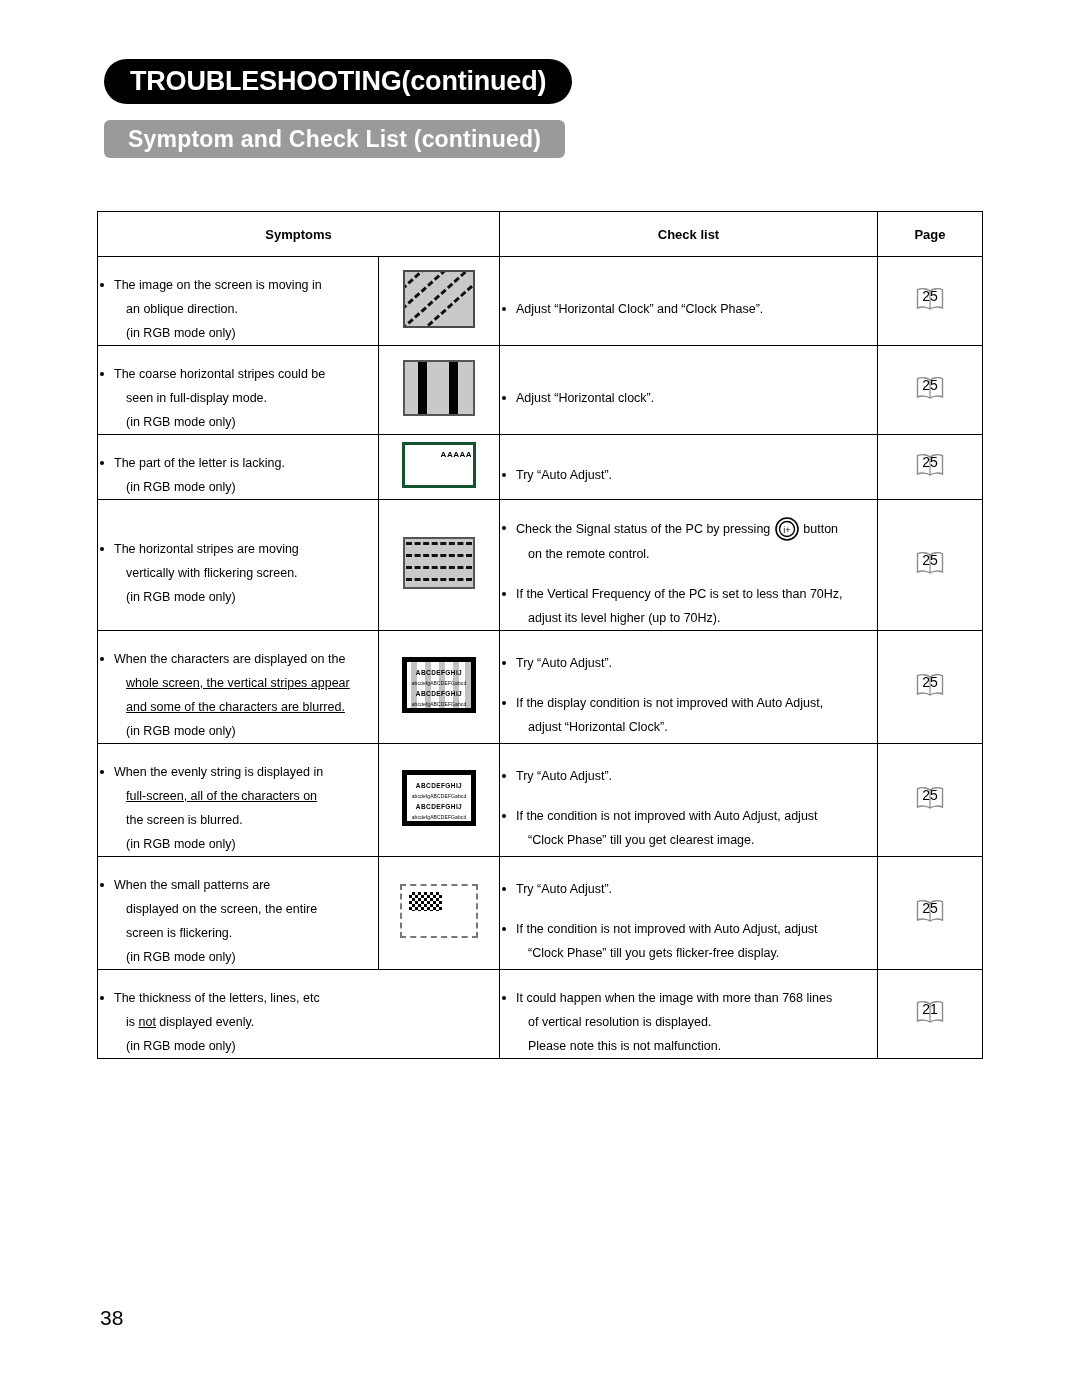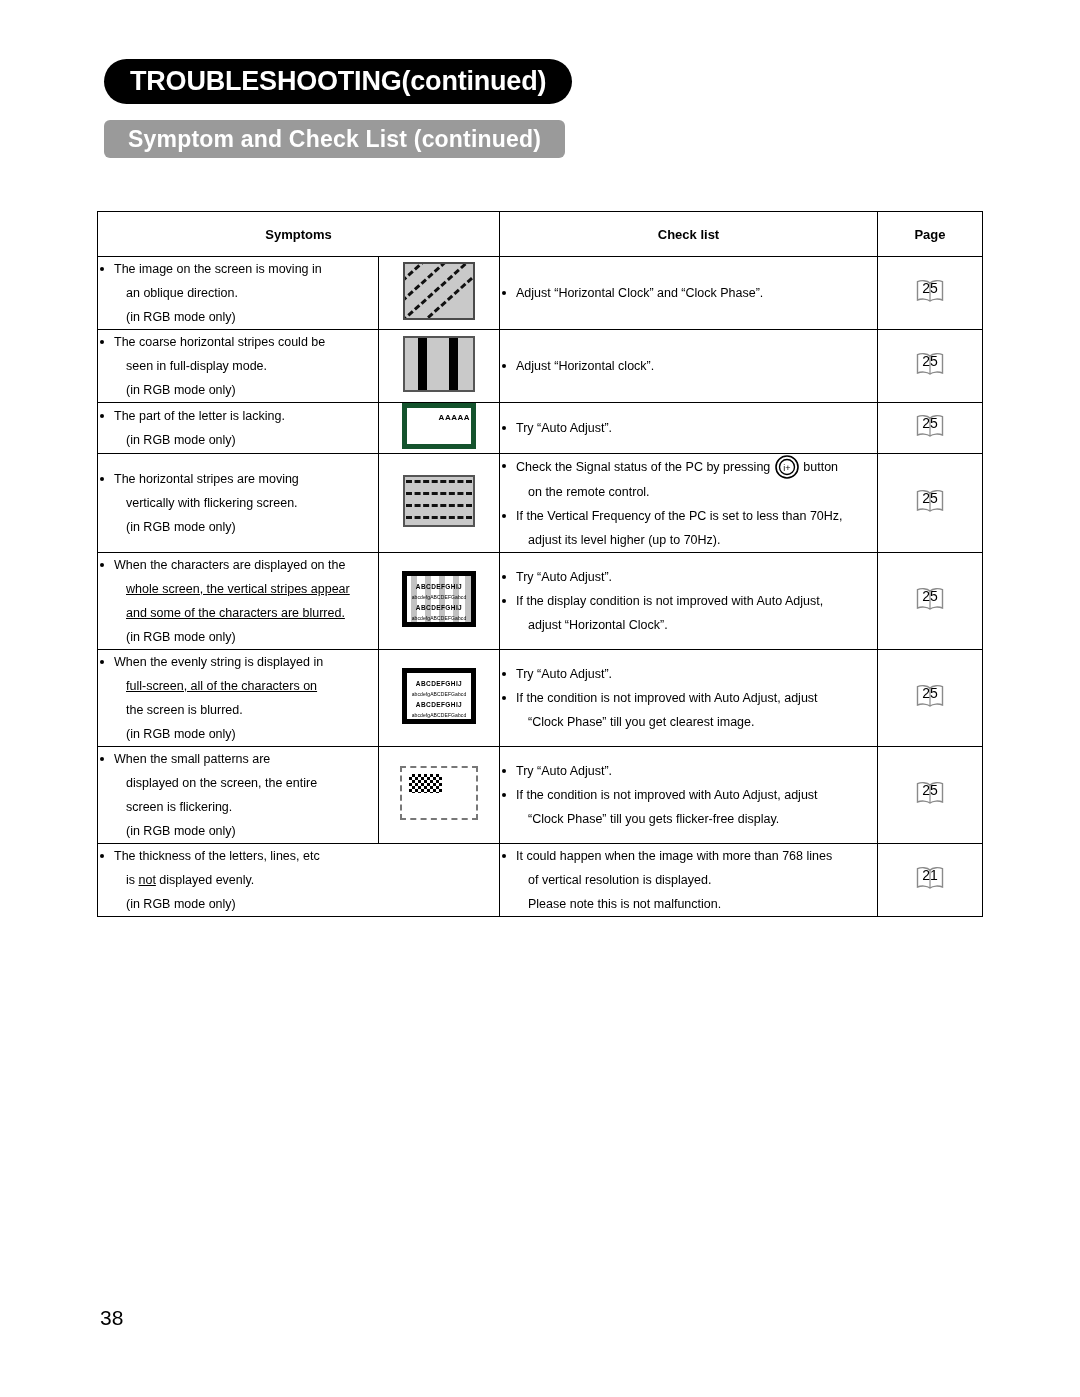--- a/index.html
+++ b/index.html
@@ -83,20 +83,21 @@
   .sym-cell { padding: 12px 8px 12px 14px; }
   .chk-cell { padding: 10px 10px 10px 14px; }
   .page-cell { text-align: center; }
 
   .bullet-line {
     position: relative;
     padding-left: 16px;
     font-size: 12.5px;
     line-height: 24px;
     white-space: nowrap;
+    margin-top: 16px;
   }
   .bullet-line.dot::before {
     content: "";
     position: absolute;
     left: 2px;
     top: 10px;
     width: 4px;
     height: 4px;
     border-radius: 50%;
     background: #000;
@@ -162,21 +163,21 @@
     position: absolute;
     top: 0; bottom: 0;
     width: 9px;
     background: #000;
   }
 
   
   .tb-aaa {
     width: 74px; height: 46px;
     background: #fff;
-    border: 5px solid #14532d;
+    border: 3px solid #14532d;
     overflow: hidden;
   }
   .tb-aaa span {
     position: absolute;
     right: 1px; top: 5px;
     font-size: 8px;
     font-weight: bold;
     letter-spacing: 0.5px;
     white-space: nowrap;
   }

